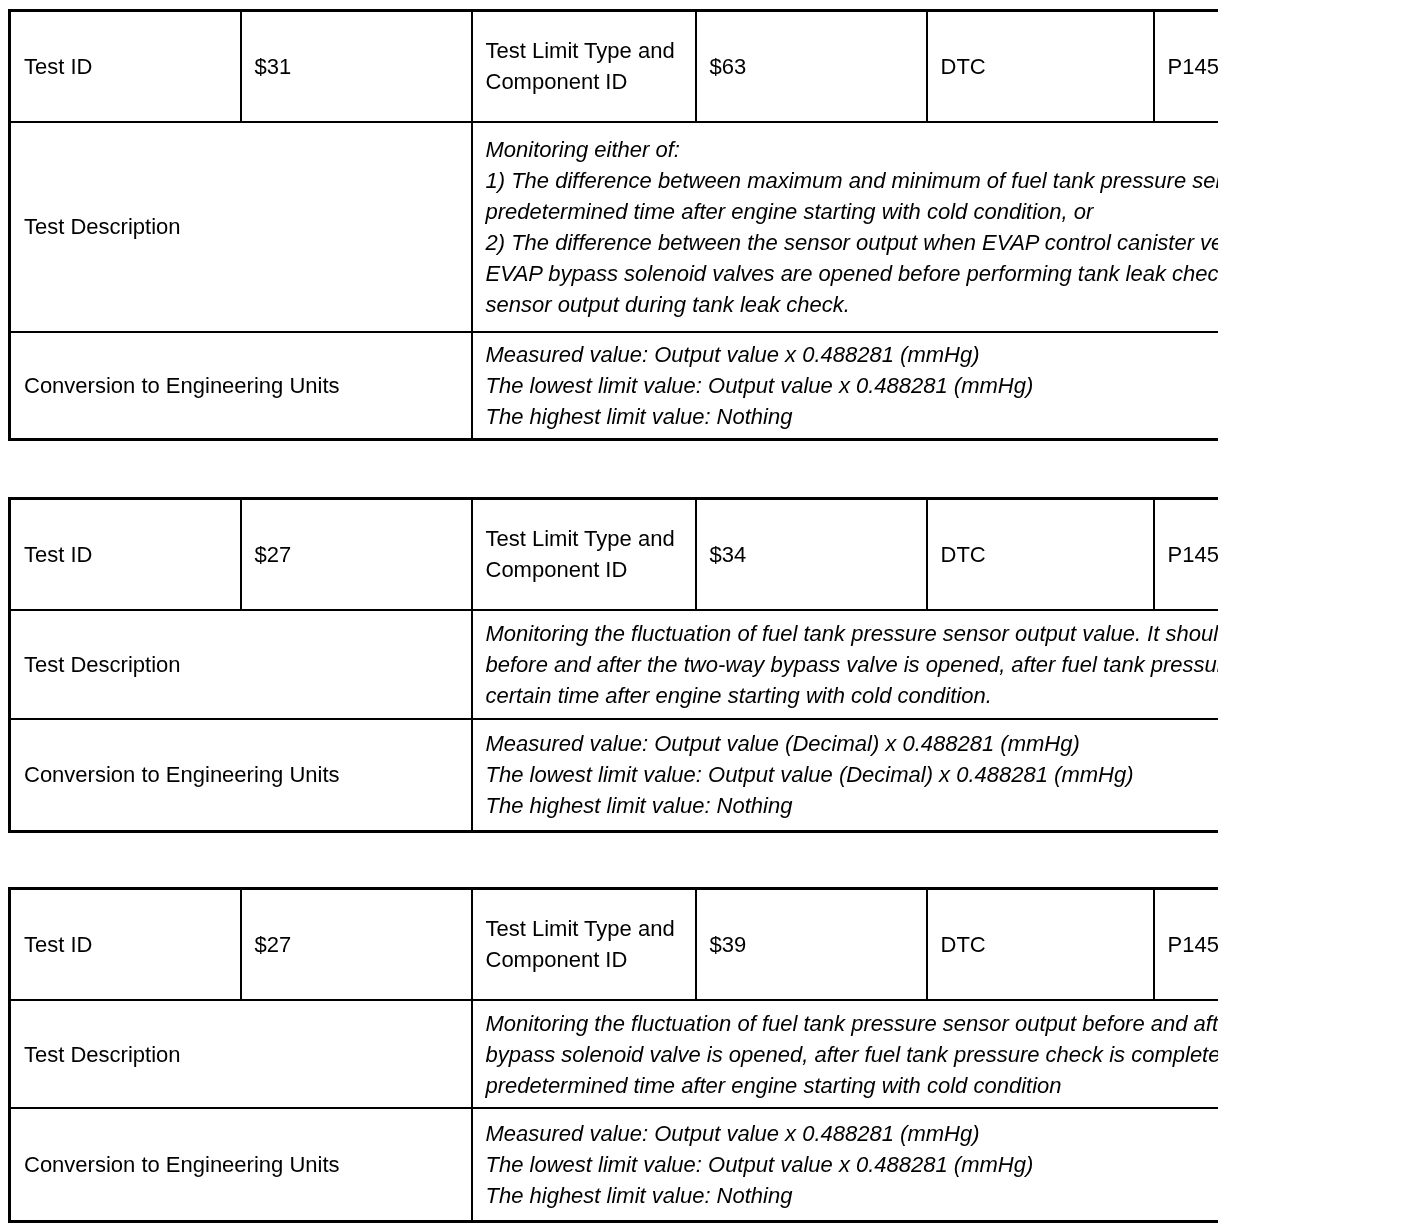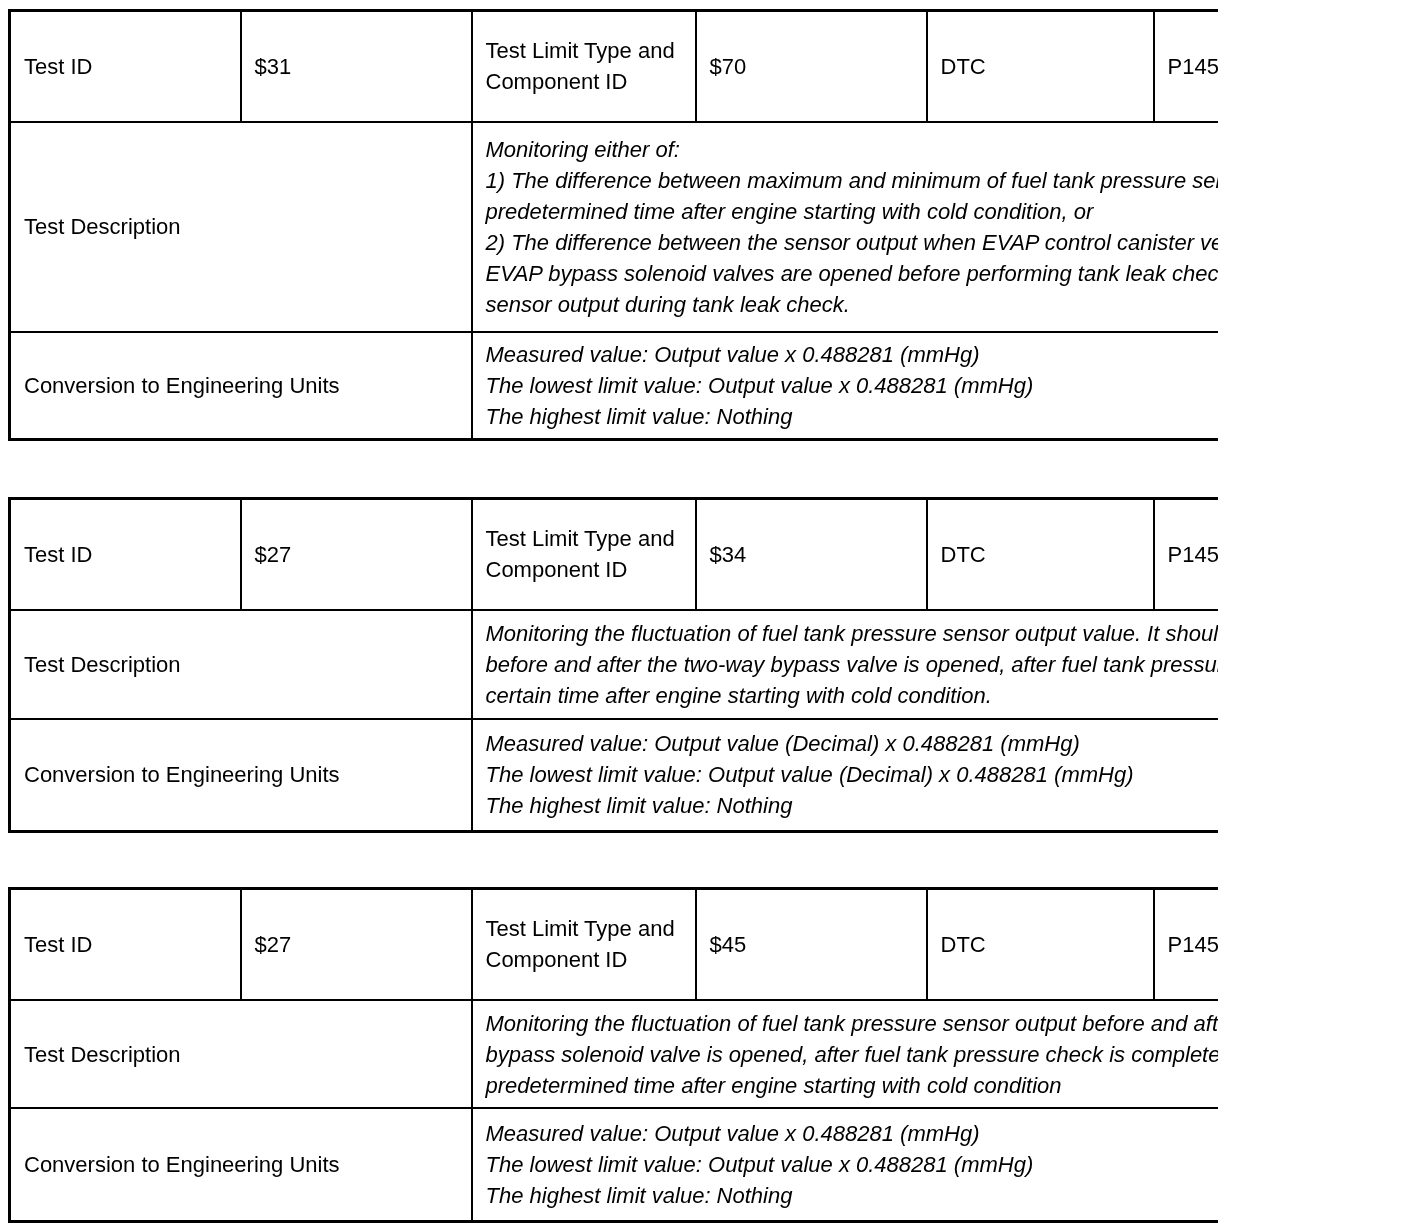--- a/index.html
+++ b/index.html
@@ -64,21 +64,21 @@
         <col class="c3">
         <col class="c4">
         <col class="c5">
         <col class="c6">
       </colgroup>
     <tbody>
         <tr class="r-head">
       <td>Test ID</td>
       <td>$31</td>
       <td>Test Limit Type and Component ID</td>
-      <td>$70</td>
+      <td>$63</td>
       <td>DTC</td>
       <td>P1456</td>
     </tr>
     <tr class="r-desc">
       <td colspan="2">Test Description</td>
       <td colspan="4" class="multiline">Monitoring either of:
 1) The difference between maximum and minimum of fuel tank pressure sensor output in predetermined time after engine starting with cold condition, or
 2) The difference between the sensor output when EVAP control canister vent shut and EVAP bypass solenoid valves are opened before performing tank leak check, and the sensor output during tank leak check.</td>
     </tr>
     <tr class="r-conv">
@@ -128,21 +128,21 @@
         <col class="c3">
         <col class="c4">
         <col class="c5">
         <col class="c6">
       </colgroup>
     <tbody>
         <tr class="r-head">
       <td>Test ID</td>
       <td>$27</td>
       <td>Test Limit Type and Component ID</td>
-      <td>$45</td>
+      <td>$39</td>
       <td>DTC</td>
       <td>P1456</td>
     </tr>
     <tr class="r-desc">
       <td colspan="2">Test Description</td>
       <td colspan="4" class="multiline">Monitoring the fluctuation of fuel tank pressure sensor output before and after the EVAP bypass solenoid valve is opened, after fuel tank pressure check is completed in predetermined time after engine starting with cold condition</td>
     </tr>
     <tr class="r-conv">
       <td colspan="2">Conversion to Engineering Units</td>
       <td colspan="4" class="multiline">Measured value: Output value x 0.488281 (mmHg)

